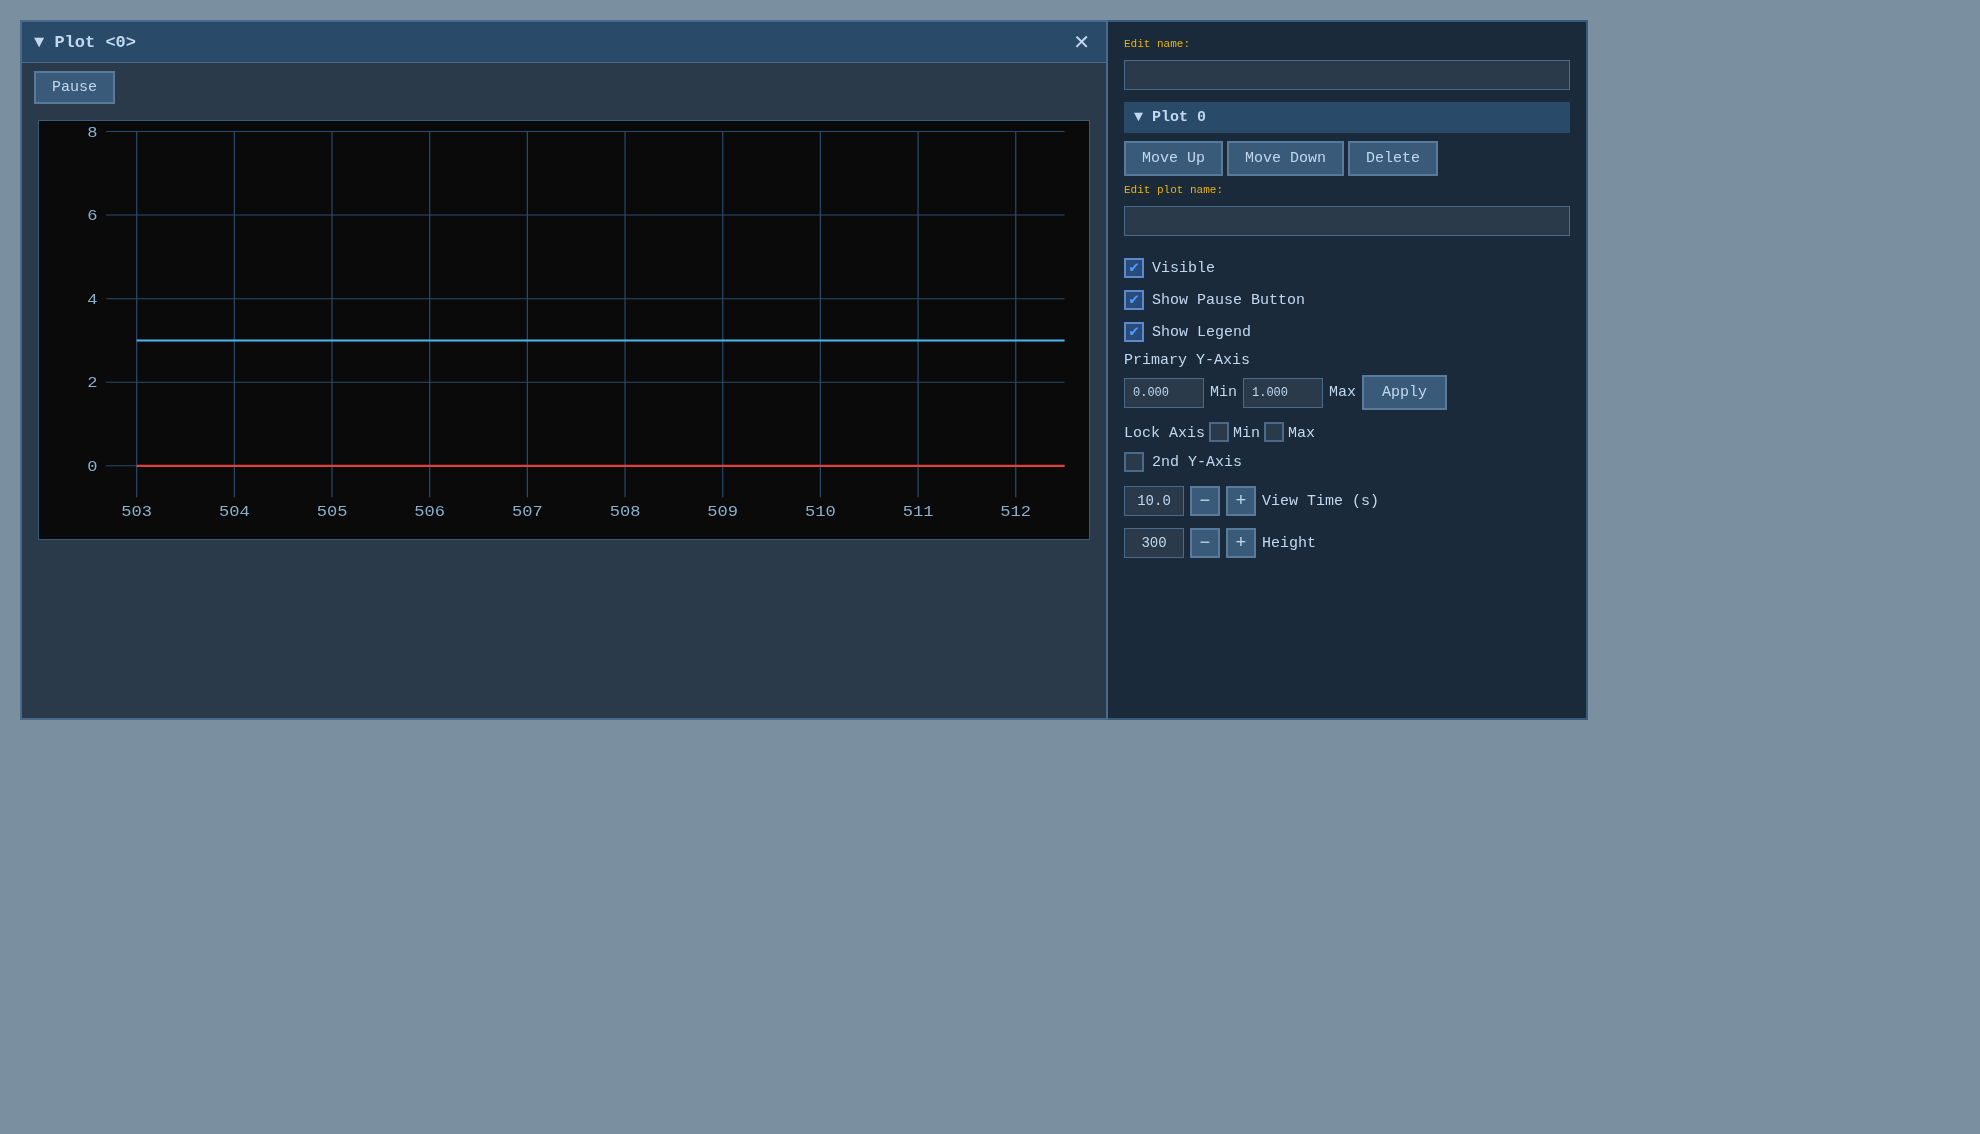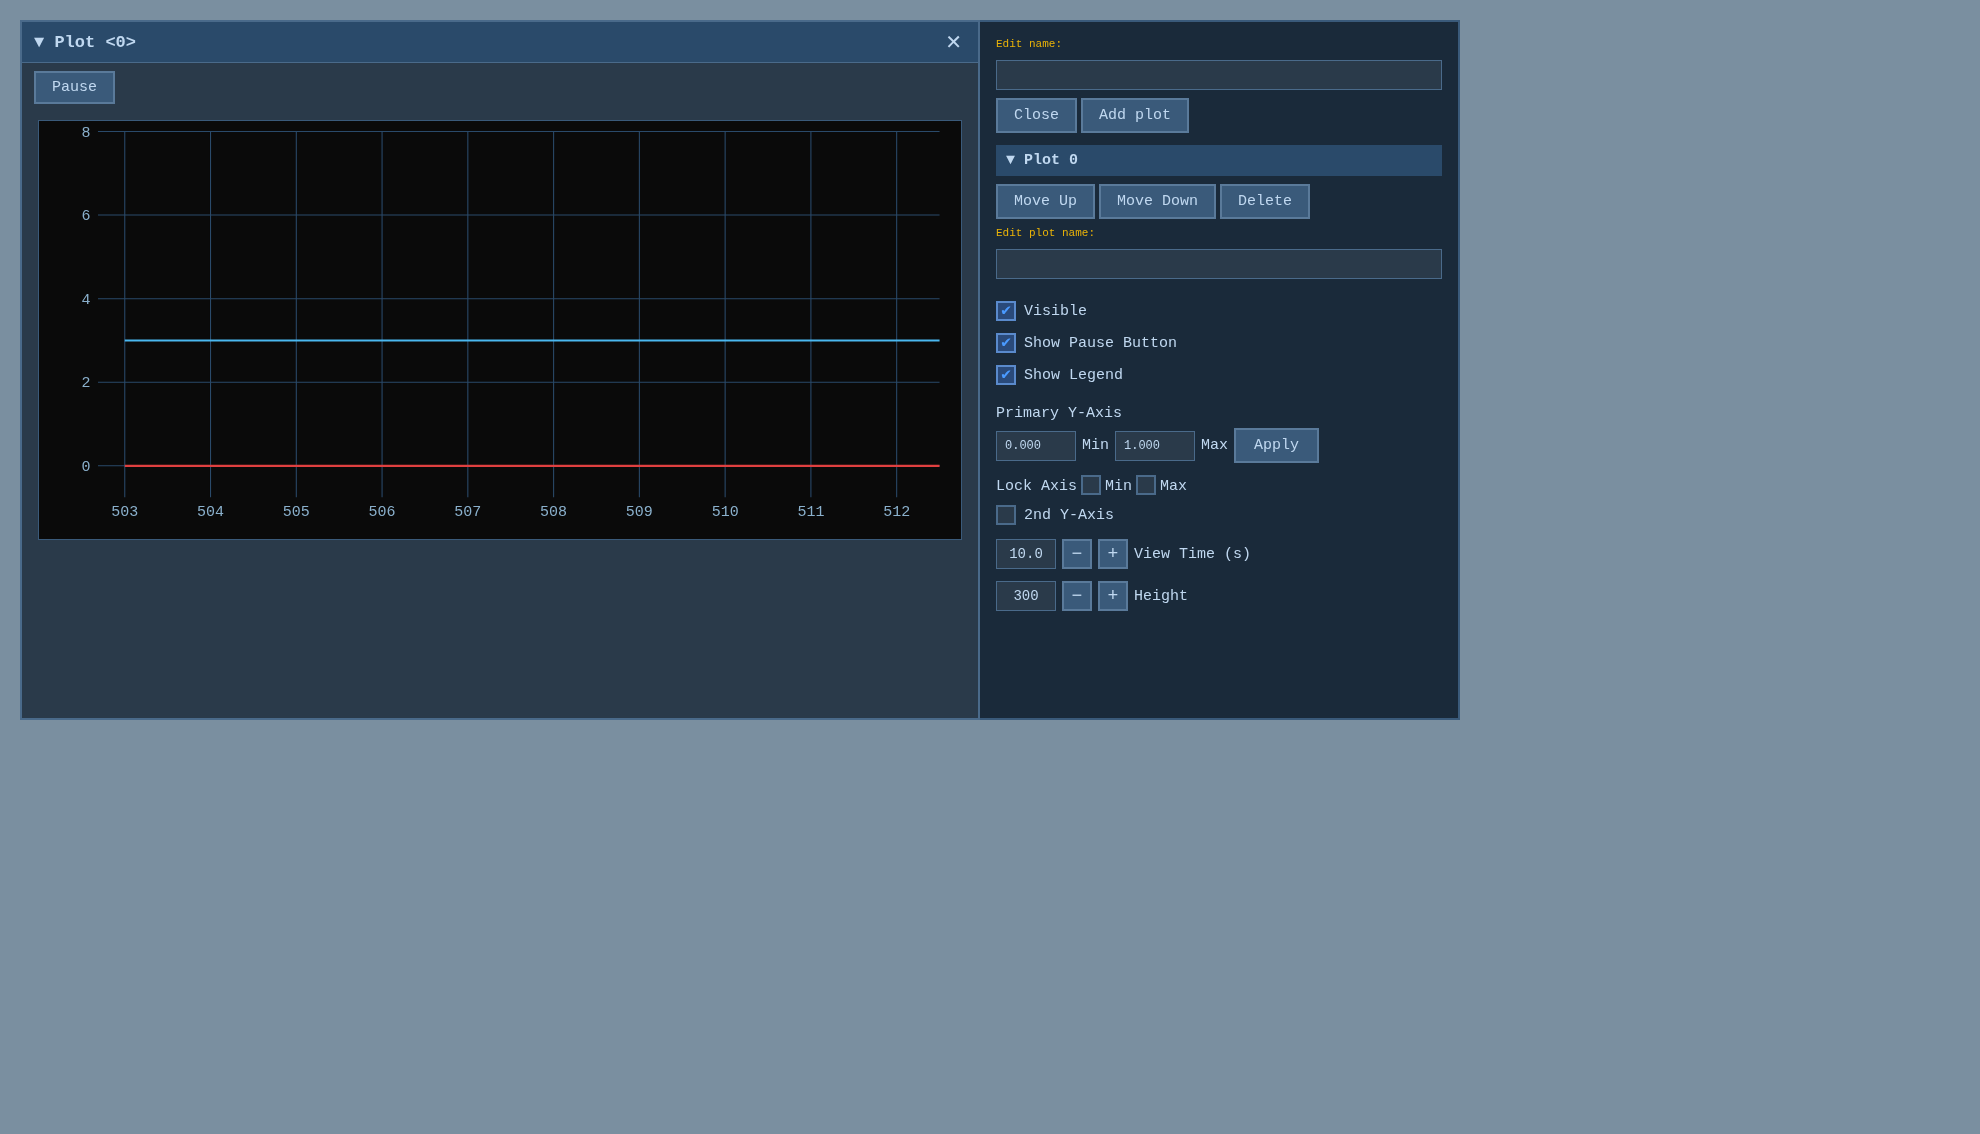--- a/index.html
+++ b/index.html
@@ -22,21 +22,21 @@
       flex-direction: row;
       align-items: flex-start;
       gap: 0;
       width: 1940px;
     }
 
     
     .plot-window {
       background: #2a3a4a;
       border: 2px solid #4a6a8a;
-      width: 960px;
+      width: 1088px;
       min-height: 700px;
     }
 
     .plot-titlebar {
       background: #2a4a6a;
       display: flex;
       align-items: center;
       justify-content: space-between;
       padding: 8px 12px;
       border-bottom: 1px solid #4a6a8a;
@@ -218,21 +218,21 @@
       font-weight: bold;
       line-height: 1;
     }
 
     .checkbox-label {
       color: #c0d8f0;
       font-size: 15px;
     }
 
     .y-axis-section {
-      margin-top: 10px;
+      margin-top: 0;
     }
 
     .y-axis-label {
       color: #c0d8f0;
       font-size: 15px;
       margin-bottom: 6px;
     }
 
     .y-axis-inputs {
       display: flex;
@@ -369,24 +369,20 @@
         <line x1="80" y1="330" x2="840" y2="330" stroke="#e04040" stroke-width="2"></line>
       </svg>
     </div>
   </div>
 
   <div class="edit-panel">
 
     <span class="edit-label">Edit name:</span>
     <input class="edit-input" type="text" value="" style="">
 
-    <div class="btn-row">
-      <button class="btn-action">Close</button>
-      <button class="btn-action">Add plot</button>
-    </div>
 
     <div class="section-header">
       <span>▼  Plot 0</span>
     </div>
 
     <div class="btn-row">
       <button class="btn-action">Move Up</button>
       <button class="btn-action">Move Down</button>
       <button class="btn-action">Delete</button>
     </div>

